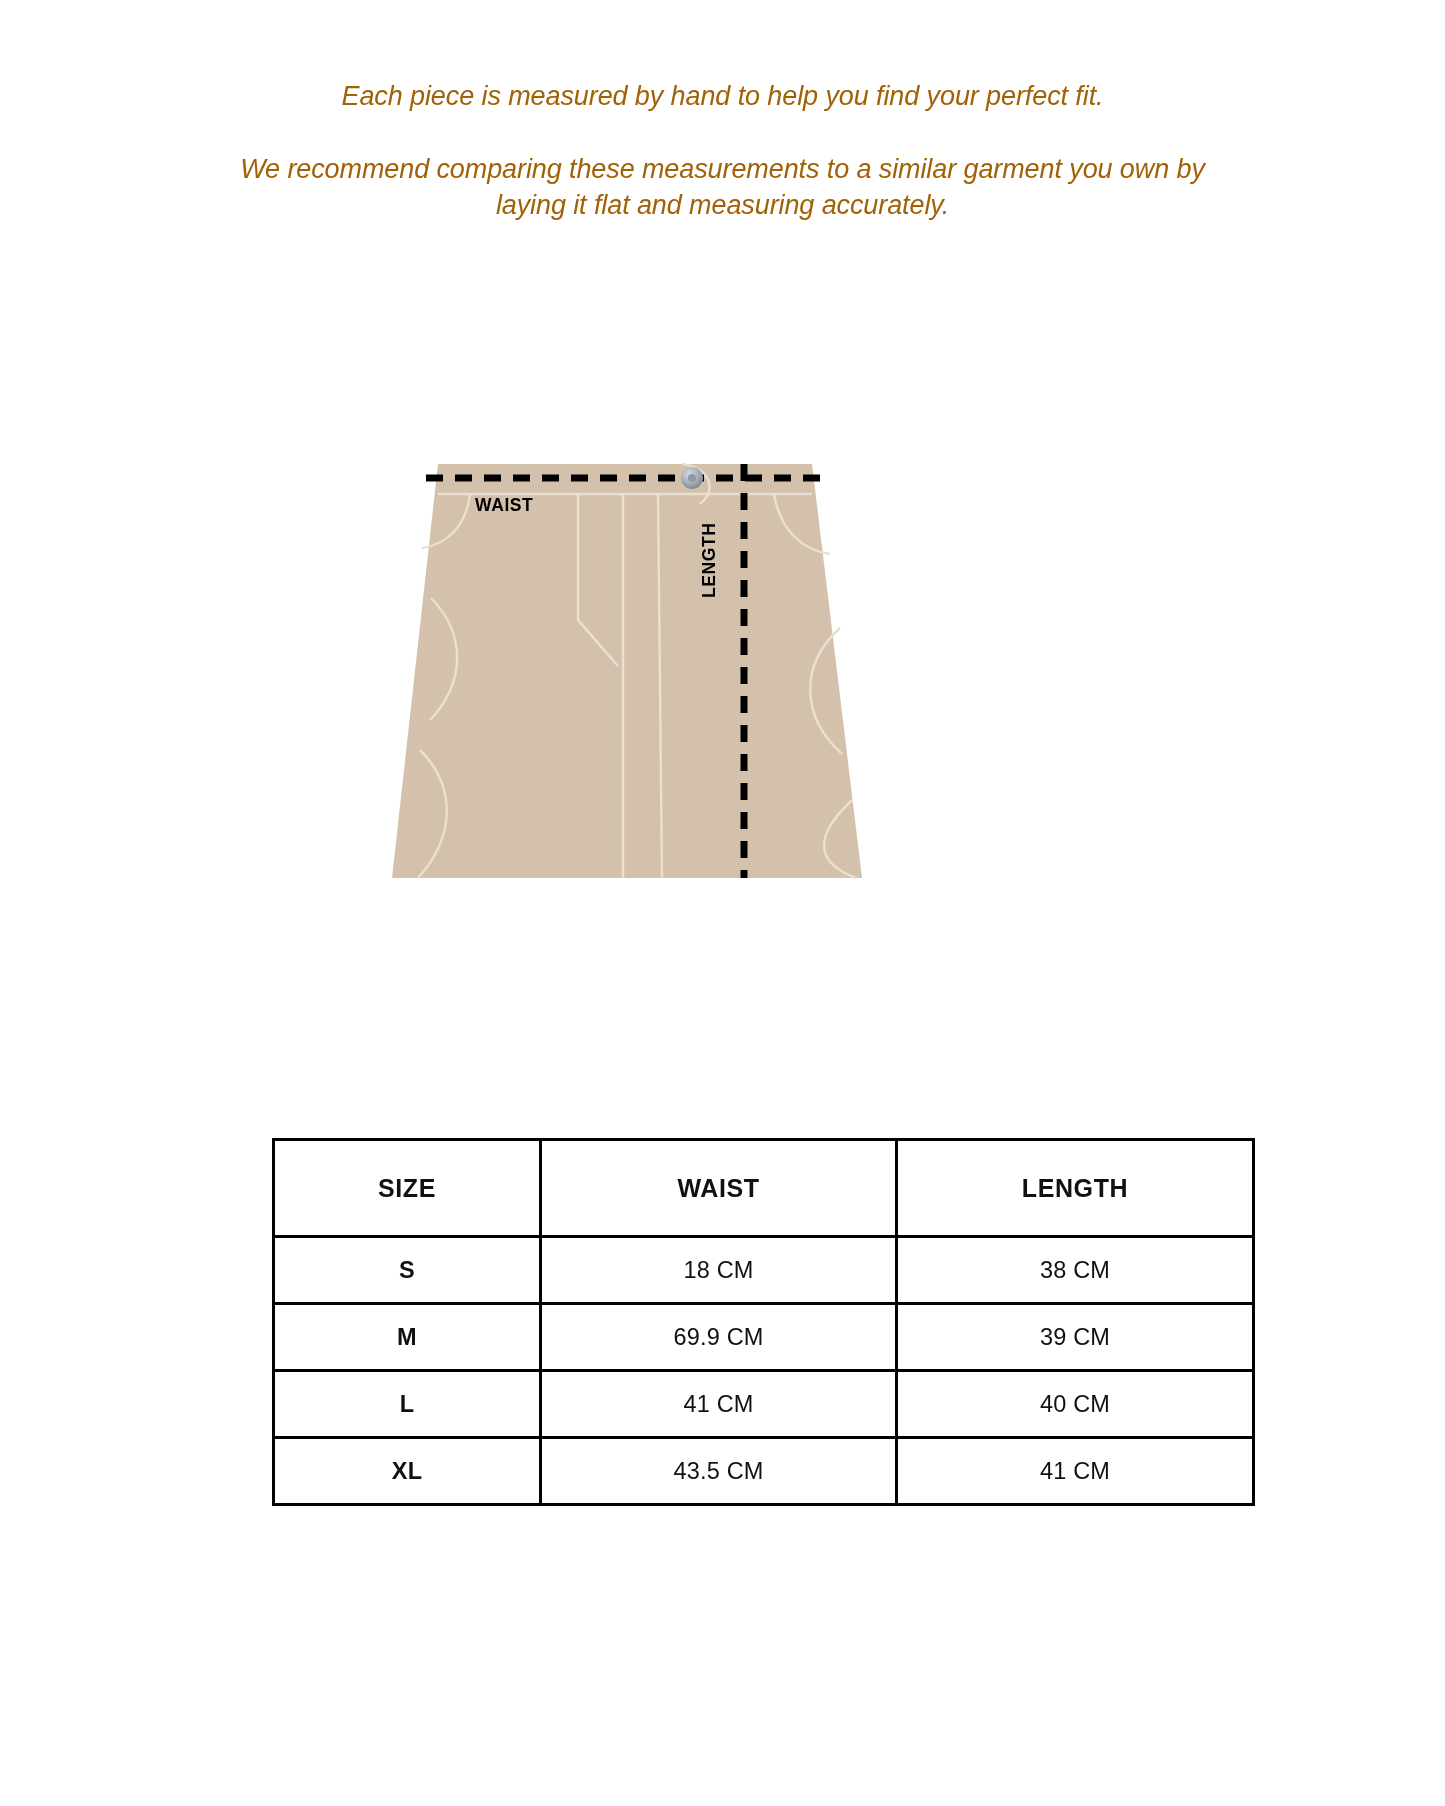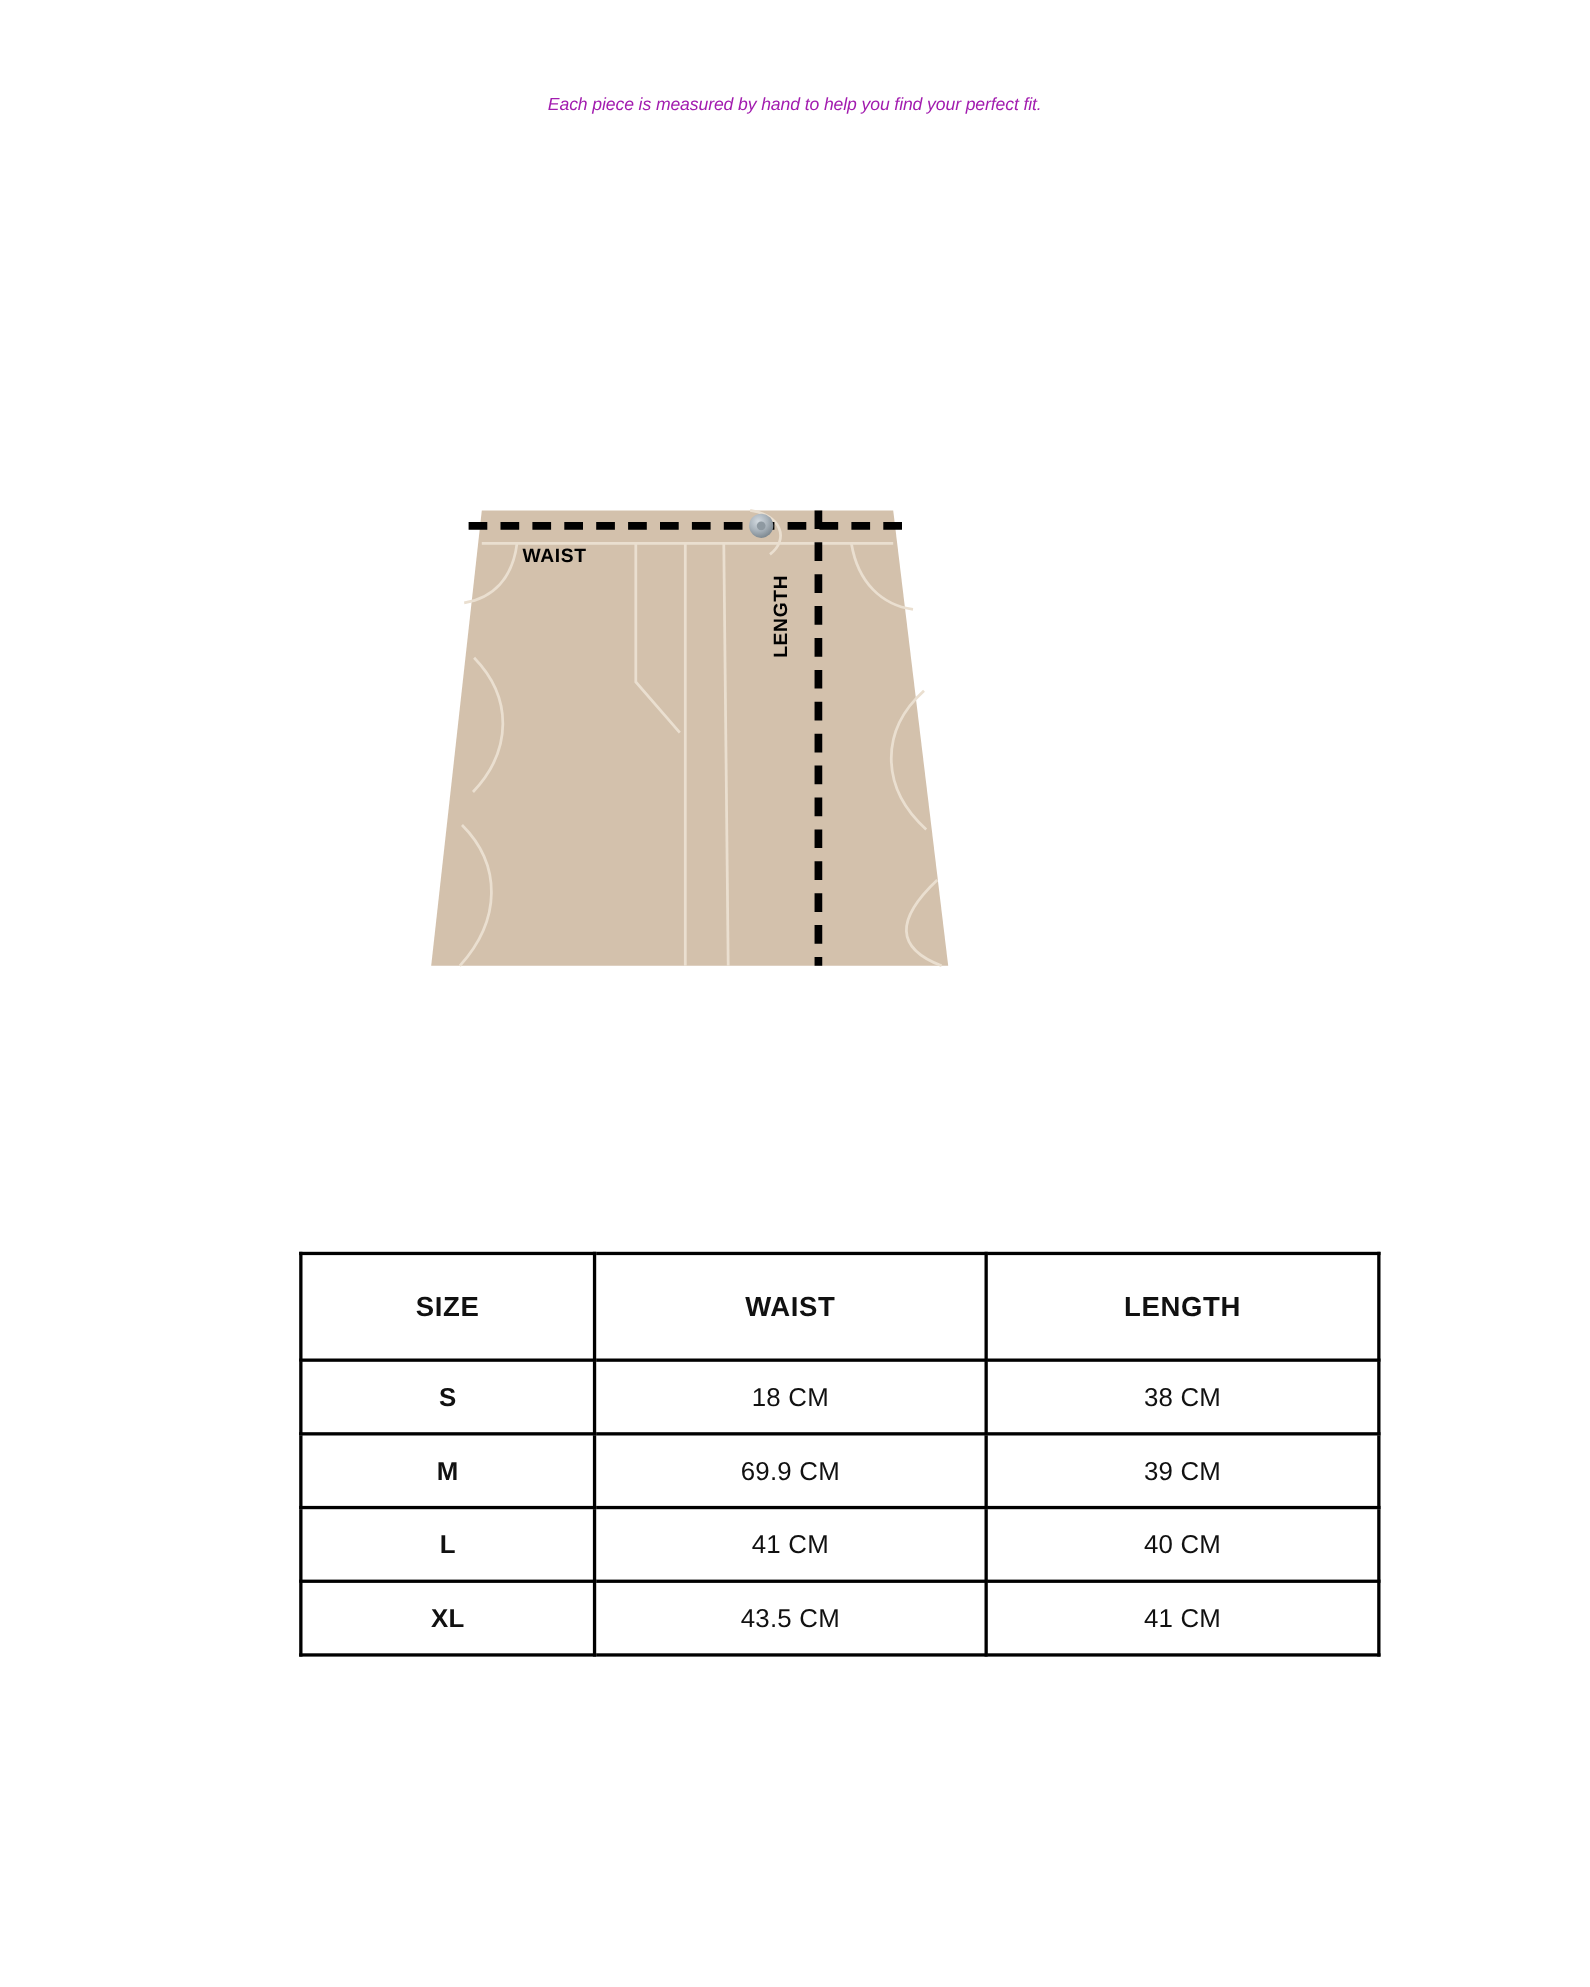--- a/index.html
+++ b/index.html
@@ -20,23 +20,23 @@
   .intro {
     position: absolute;
     left: 0;
     top: 78px;
     width: 1445px;
     text-align: center;
   }
   .intro p {
     margin: 0;
     font-style: italic;
-    font-size: 16px;
+    font-size: 27px;
     line-height: 36px;
-    color: #a21caf;
+    color: #a16207;
     letter-spacing: -0.1px;
   }
   .intro .gap-lg { height: 37px; }
   .intro .gap-md { height: 38px; }
   .intro .line-wide {
     width: 980px;
     margin: 0 auto;
   }
   .intro b {
     font-weight: 700;
@@ -111,20 +111,21 @@
   table.size-table tbody td.size-cell {
     font-weight: 700;
   }
 </style>
 </head>
 <body>
 
 <div class="intro">
   <p>Each piece is measured by hand to help you find your perfect fit.</p>
   <div class="gap-lg"></div>
+  <p class="line-wide">We recommend comparing these measurements to a similar garment you own by laying it flat and measuring accurately.</p>
   <div class="gap-md"></div>
 </div>
 
 <div class="illustration">
   <svg width="520" height="470" viewBox="0 0 520 470">
     <defs>
       <radialGradient id="btnGrad" cx="38%" cy="32%" r="70%">
         <stop offset="0%" stop-color="#d3dae0"></stop>
         <stop offset="55%" stop-color="#a9b3bb"></stop>
         <stop offset="100%" stop-color="#7d8890"></stop>

